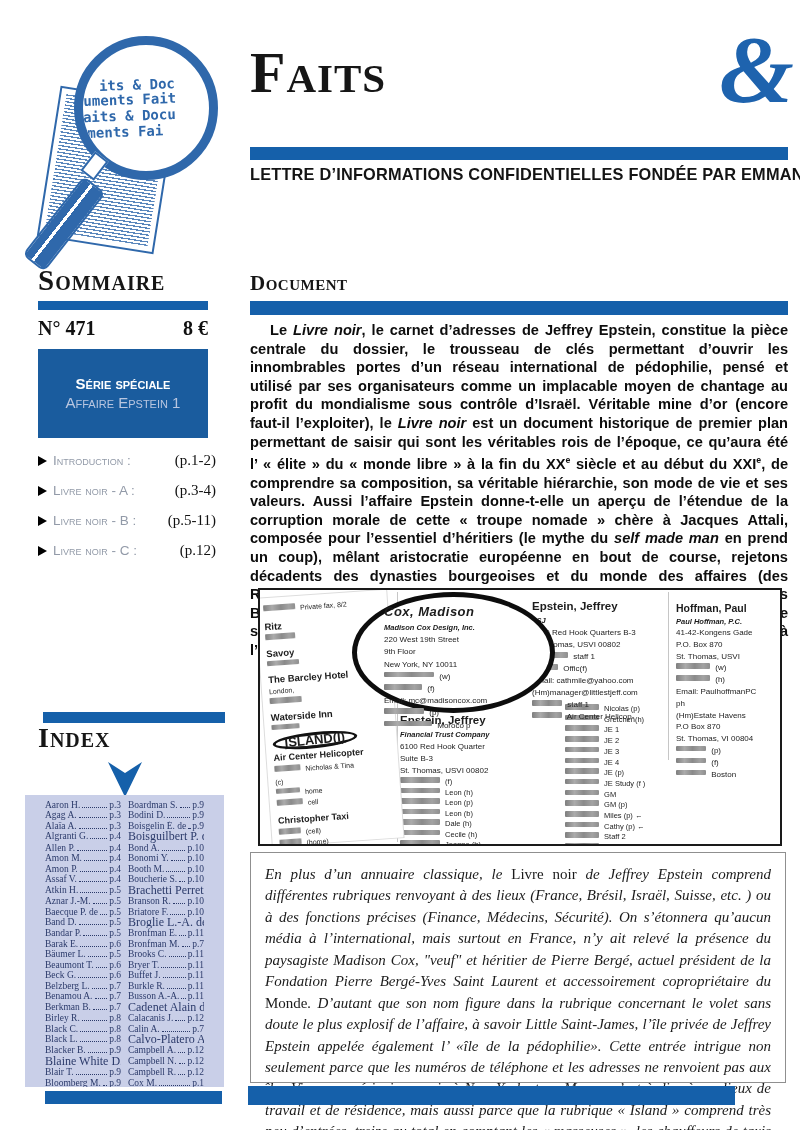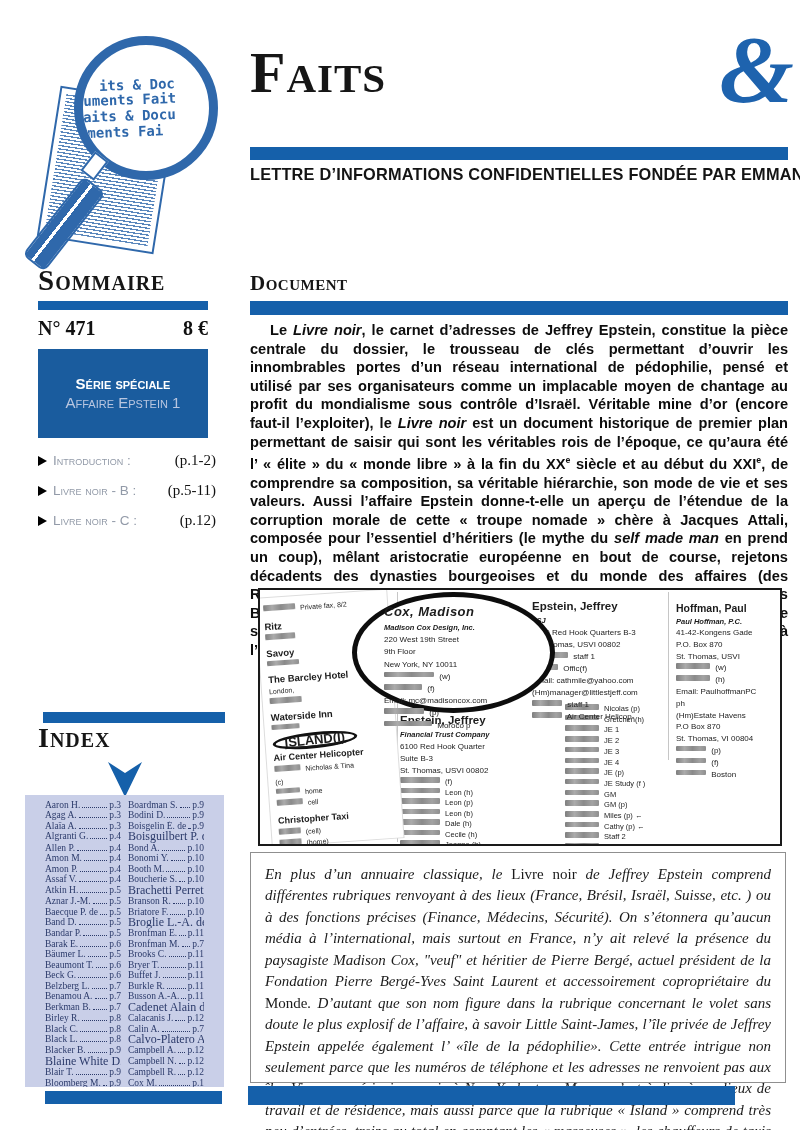--- a/index.html
+++ b/index.html
@@ -158,20 +158,25 @@
   <div class="series-l2">Affaire Epstein 1</div>
 </div>
 <div class="abs som-items">
     <div class="som-item">
       <span class="tri"></span>
       <span class="som-label">Introduction :</span>
       <span class="som-pages">(p.1-2)</span>
     </div>
     <div class="som-item">
       <span class="tri"></span>
+      <span class="som-label">Livre noir - A :</span>
+      <span class="som-pages">(p.3-4)</span>
+    </div>
+    <div class="som-item">
+      <span class="tri"></span>
       <span class="som-label">Livre noir - B :</span>
       <span class="som-pages">(p.5-11)</span>
     </div>
     <div class="som-item">
       <span class="tri"></span>
       <span class="som-label">Livre noir - C :</span>
       <span class="som-pages">(p.12)</span>
     </div>
   </div>
 

